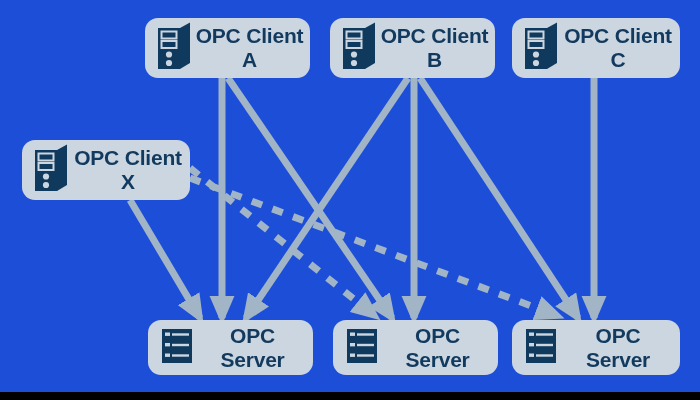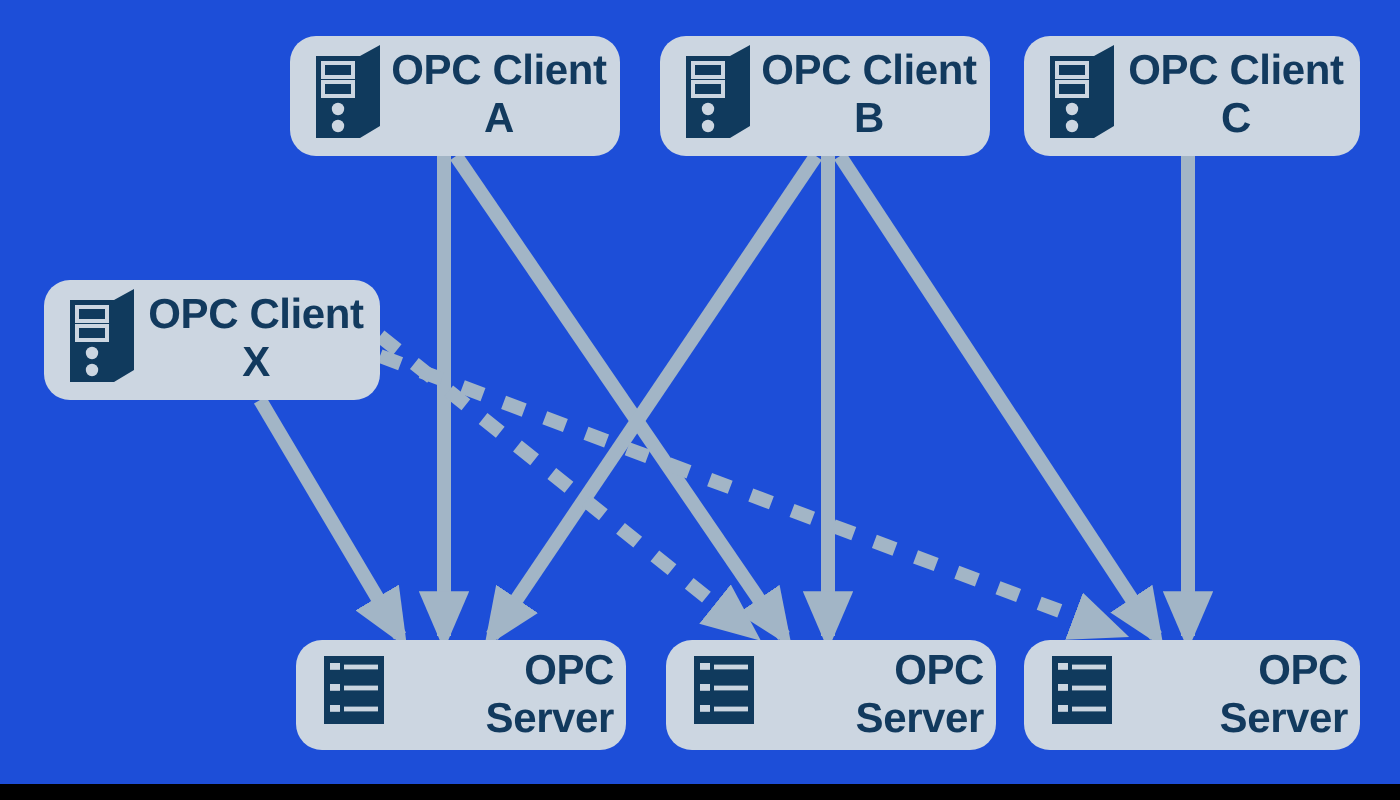--- a/index.html
+++ b/index.html
@@ -41,21 +41,21 @@
     font-size: 21px;
     font-weight: 700;
     line-height: 1.12;
     text-align: center;
     letter-spacing: -0.2px;
     white-space: pre-line;
     padding-right: 6px;
   }
   .client .node-icon { margin-left: 12px; margin-right: 4px; }
   .server .node-icon { margin-left: 14px; margin-right: 6px; }
-  .server .node-label { text-align: right; font-size: 21px; }
+  .server .node-label { text-align: center; font-size: 21px; }
 </style>
 </head>
 <body>
 
 <div id="stage">
 
   <svg id="edges" viewBox="0 0 700 400" xmlns="http://www.w3.org/2000/svg">
     <defs>
       <marker id="arrowhead" markerWidth="4.2" markerHeight="3.6" refX="3.2" refY="1.8" orient="auto" markerUnits="strokeWidth">
         <path d="M0,0 L4.2,1.8 L0,3.6 z" fill="#a2b5c6"></path>

